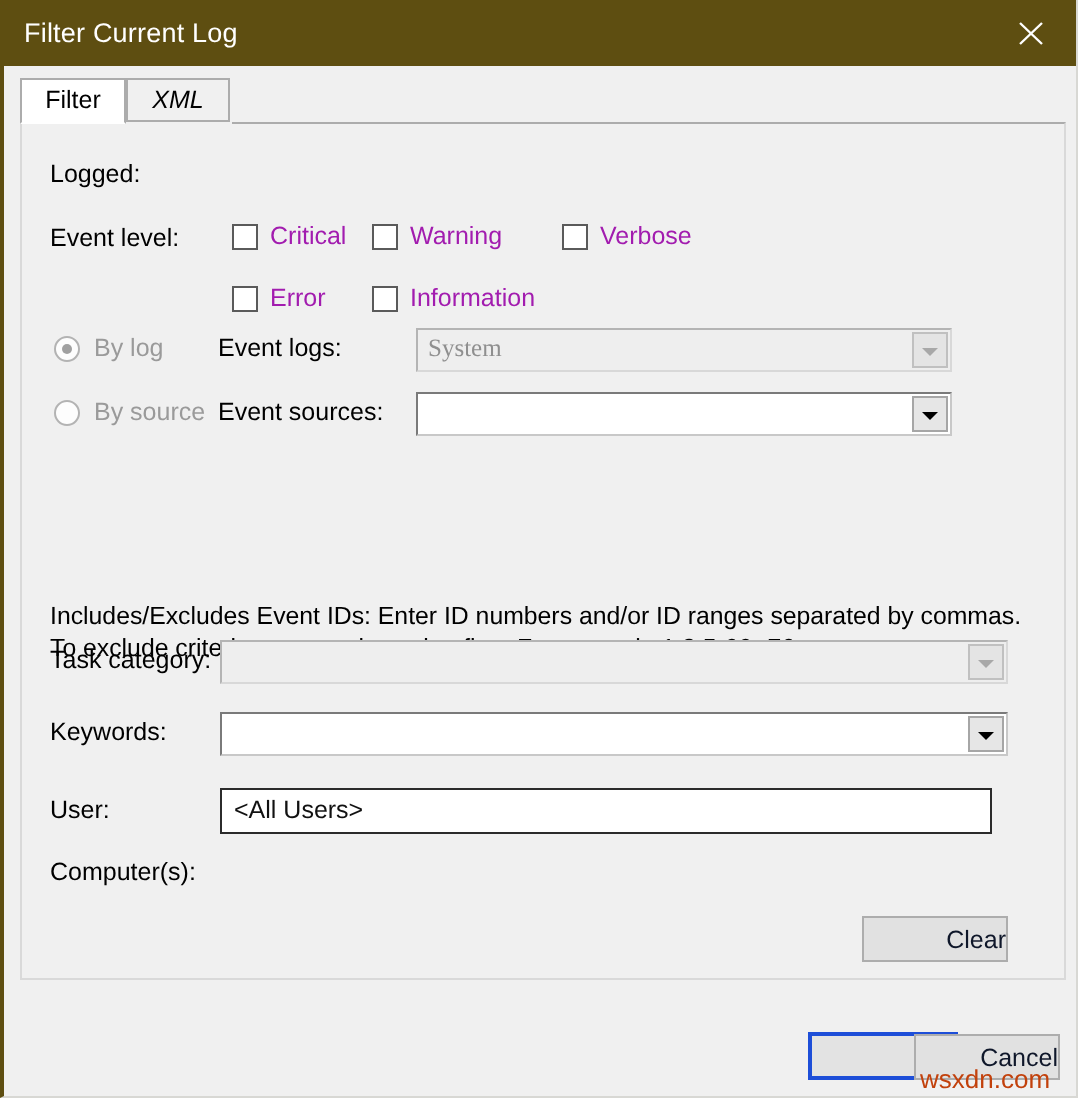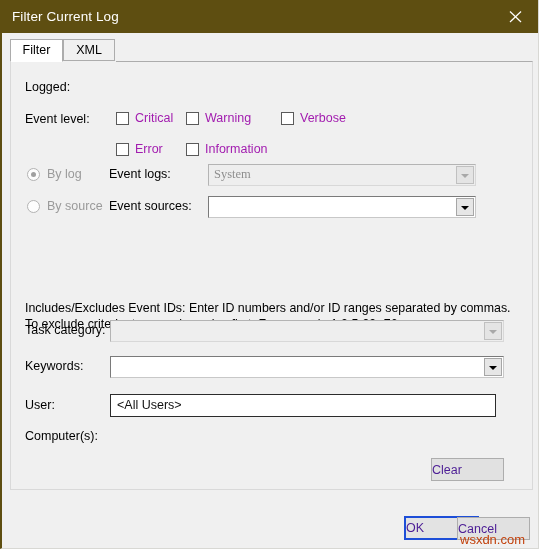--- a/index.html
+++ b/index.html
@@ -73,21 +73,21 @@
     cursor: default;
     background: #f0f0f0;
   }
   .tab.active {
     background: #ffffff;
     border-bottom: 1px solid #ffffff;
     height: 23px;
     z-index: 3;
   }
   #tab-filter { left: 0; width: 53px; }
-  #tab-xml { left: 53px; width: 52px; background: #f0f0f0; }
+  #tab-xml { left: 53px; width: 52px; background: #f0f0f0; font-style: italic; }
 
   
   #tabpanel {
     position: absolute;
     left: 8px;
     top: 61px;
     width: 523px;
     height: 429px;
     box-sizing: border-box;
     background: #f0f0f0;
@@ -262,23 +262,23 @@
     color: #000;
   }
 
   
   .btnstd {
     position: absolute;
     box-sizing: border-box;
     background: #e1e1e1;
     border: 1px solid #adadad;
     font-size: 12.5px;
-    text-align: left;
-    cursor: default;
-    color: #4c1d95;
+    text-align: right;
+    cursor: default;
+    color: #0f172a;
   }
   .btnstd.default {
     border: 2px solid #1d4ed8;
     background: #e3e3e3;
     margin-left: 32px;
   }
   .btnstd span {
     position: absolute;
     left: 0; right: 0;
     top: 50%;

